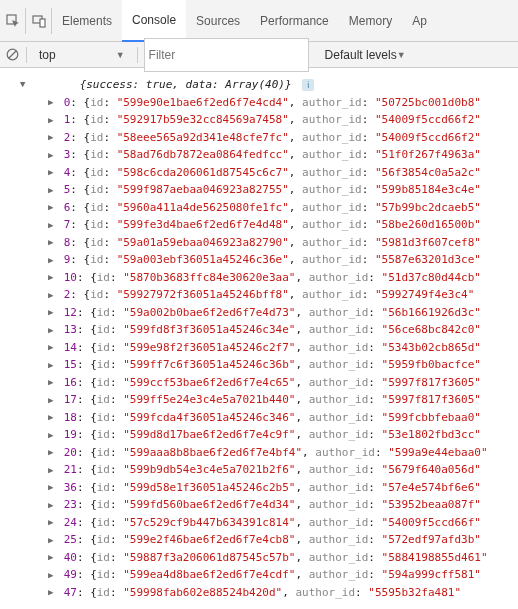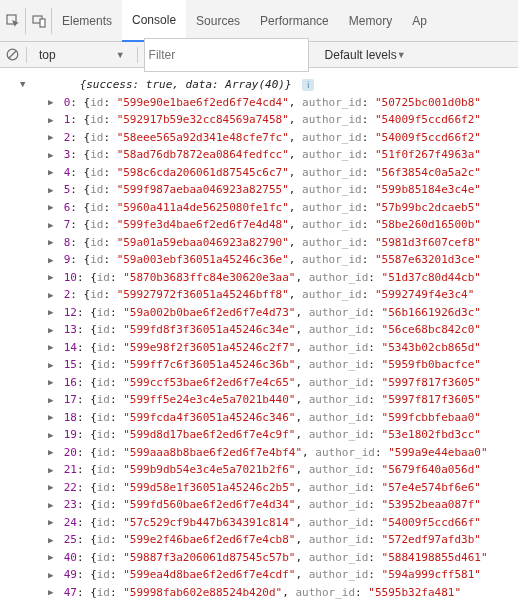--- a/index.html
+++ b/index.html
@@ -191,21 +191,21 @@
         <div class="row"><span class="tri">▶</span> <span class="prop">12</span><span>: </span><span>{</span><span class="gray">id</span><span>: </span><span class="str">"59a002b0bae6f2ed6f7e4d73"</span><span>, </span><span class="gray">author_id</span><span>: </span><span class="str">"56b1661926d3c"</span></div>
         <div class="row"><span class="tri">▶</span> <span class="prop">13</span><span>: </span><span>{</span><span class="gray">id</span><span>: </span><span class="str">"599fd8f3f36051a45246c34e"</span><span>, </span><span class="gray">author_id</span><span>: </span><span class="str">"56ce68bc842c0"</span></div>
         <div class="row"><span class="tri">▶</span> <span class="prop">14</span><span>: </span><span>{</span><span class="gray">id</span><span>: </span><span class="str">"599e98f2f36051a45246c2f7"</span><span>, </span><span class="gray">author_id</span><span>: </span><span class="str">"5343b02cb865d"</span></div>
         <div class="row"><span class="tri">▶</span> <span class="prop">15</span><span>: </span><span>{</span><span class="gray">id</span><span>: </span><span class="str">"599ff7c6f36051a45246c36b"</span><span>, </span><span class="gray">author_id</span><span>: </span><span class="str">"5959fb0bacfce"</span></div>
         <div class="row"><span class="tri">▶</span> <span class="prop">16</span><span>: </span><span>{</span><span class="gray">id</span><span>: </span><span class="str">"599ccf53bae6f2ed6f7e4c65"</span><span>, </span><span class="gray">author_id</span><span>: </span><span class="str">"5997f817f3605"</span></div>
         <div class="row"><span class="tri">▶</span> <span class="prop">17</span><span>: </span><span>{</span><span class="gray">id</span><span>: </span><span class="str">"599ff5e24e3c4e5a7021b440"</span><span>, </span><span class="gray">author_id</span><span>: </span><span class="str">"5997f817f3605"</span></div>
         <div class="row"><span class="tri">▶</span> <span class="prop">18</span><span>: </span><span>{</span><span class="gray">id</span><span>: </span><span class="str">"599fcda4f36051a45246c346"</span><span>, </span><span class="gray">author_id</span><span>: </span><span class="str">"599fcbbfebaa0"</span></div>
         <div class="row"><span class="tri">▶</span> <span class="prop">19</span><span>: </span><span>{</span><span class="gray">id</span><span>: </span><span class="str">"599d8d17bae6f2ed6f7e4c9f"</span><span>, </span><span class="gray">author_id</span><span>: </span><span class="str">"53e1802fbd3cc"</span></div>
         <div class="row"><span class="tri">▶</span> <span class="prop">20</span><span>: </span><span>{</span><span class="gray">id</span><span>: </span><span class="str">"599aaa8b8bae6f2ed6f7e4bf4"</span><span>, </span><span class="gray">author_id</span><span>: </span><span class="str">"599a9e44ebaa0"</span></div>
         <div class="row"><span class="tri">▶</span> <span class="prop">21</span><span>: </span><span>{</span><span class="gray">id</span><span>: </span><span class="str">"599b9db54e3c4e5a7021b2f6"</span><span>, </span><span class="gray">author_id</span><span>: </span><span class="str">"5679f640a056d"</span></div>
-        <div class="row"><span class="tri">▶</span> <span class="prop">22</span><span>: </span><span>{</span><span class="gray">id</span><span>: </span><span class="str">"599d58e1f36051a45246c2b5"</span><span>, </span><span class="gray">author_id</span><span>: </span><span class="str">"57e4e574bf6e6"</span></div>
+        <div class="row"><span class="tri">▶</span> <span class="prop">36</span><span>: </span><span>{</span><span class="gray">id</span><span>: </span><span class="str">"599d58e1f36051a45246c2b5"</span><span>, </span><span class="gray">author_id</span><span>: </span><span class="str">"57e4e574bf6e6"</span></div>
         <div class="row"><span class="tri">▶</span> <span class="prop">23</span><span>: </span><span>{</span><span class="gray">id</span><span>: </span><span class="str">"599fd560bae6f2ed6f7e4d34"</span><span>, </span><span class="gray">author_id</span><span>: </span><span class="str">"53952beaa087f"</span></div>
         <div class="row"><span class="tri">▶</span> <span class="prop">24</span><span>: </span><span>{</span><span class="gray">id</span><span>: </span><span class="str">"57c529cf9b447b634391c814"</span><span>, </span><span class="gray">author_id</span><span>: </span><span class="str">"54009f5ccd66f"</span></div>
         <div class="row"><span class="tri">▶</span> <span class="prop">25</span><span>: </span><span>{</span><span class="gray">id</span><span>: </span><span class="str">"599e2f46bae6f2ed6f7e4cb8"</span><span>, </span><span class="gray">author_id</span><span>: </span><span class="str">"572edf97afd3b"</span></div>
         <div class="row"><span class="tri">▶</span> <span class="prop">40</span><span>: </span><span>{</span><span class="gray">id</span><span>: </span><span class="str">"59887f3a206061d87545c57b"</span><span>, </span><span class="gray">author_id</span><span>: </span><span class="str">"5884198855d461"</span></div>
         <div class="row"><span class="tri">▶</span> <span class="prop">49</span><span>: </span><span>{</span><span class="gray">id</span><span>: </span><span class="str">"599ea4d8bae6f2ed6f7e4cdf"</span><span>, </span><span class="gray">author_id</span><span>: </span><span class="str">"594a999cff581"</span></div>
         <div class="row"><span class="tri">▶</span> <span class="prop">47</span><span>: </span><span>{</span><span class="gray">id</span><span>: </span><span class="str">"59998fab602e88524b420d"</span><span>, </span><span class="gray">author_id</span><span>: </span><span class="str">"5595b32fa481"</span></div>
       </div>
   </div>
 </div>
 

